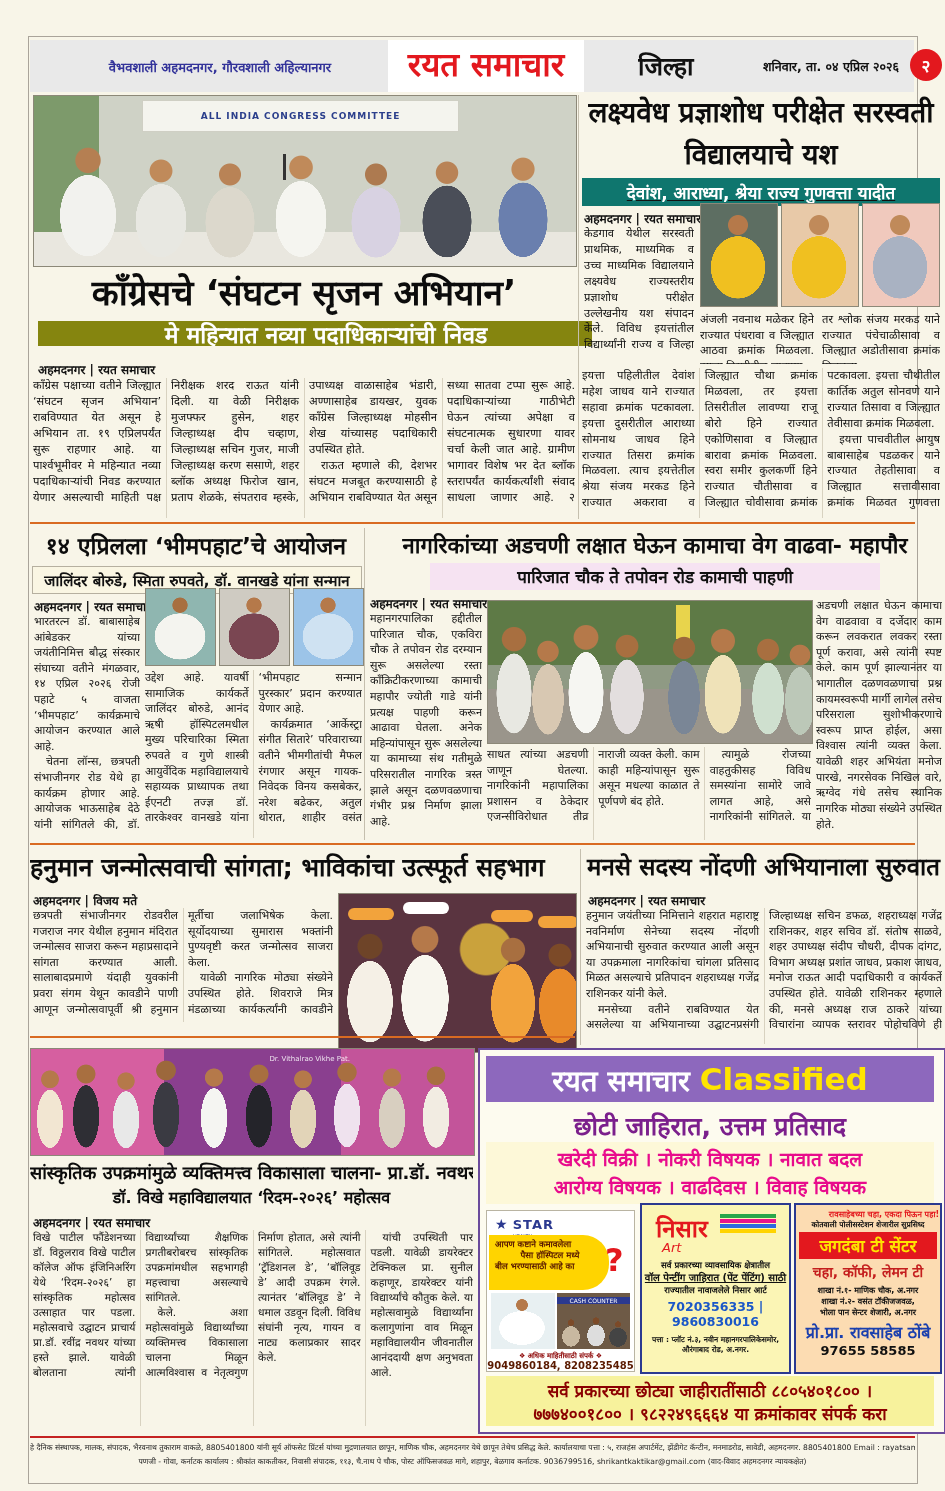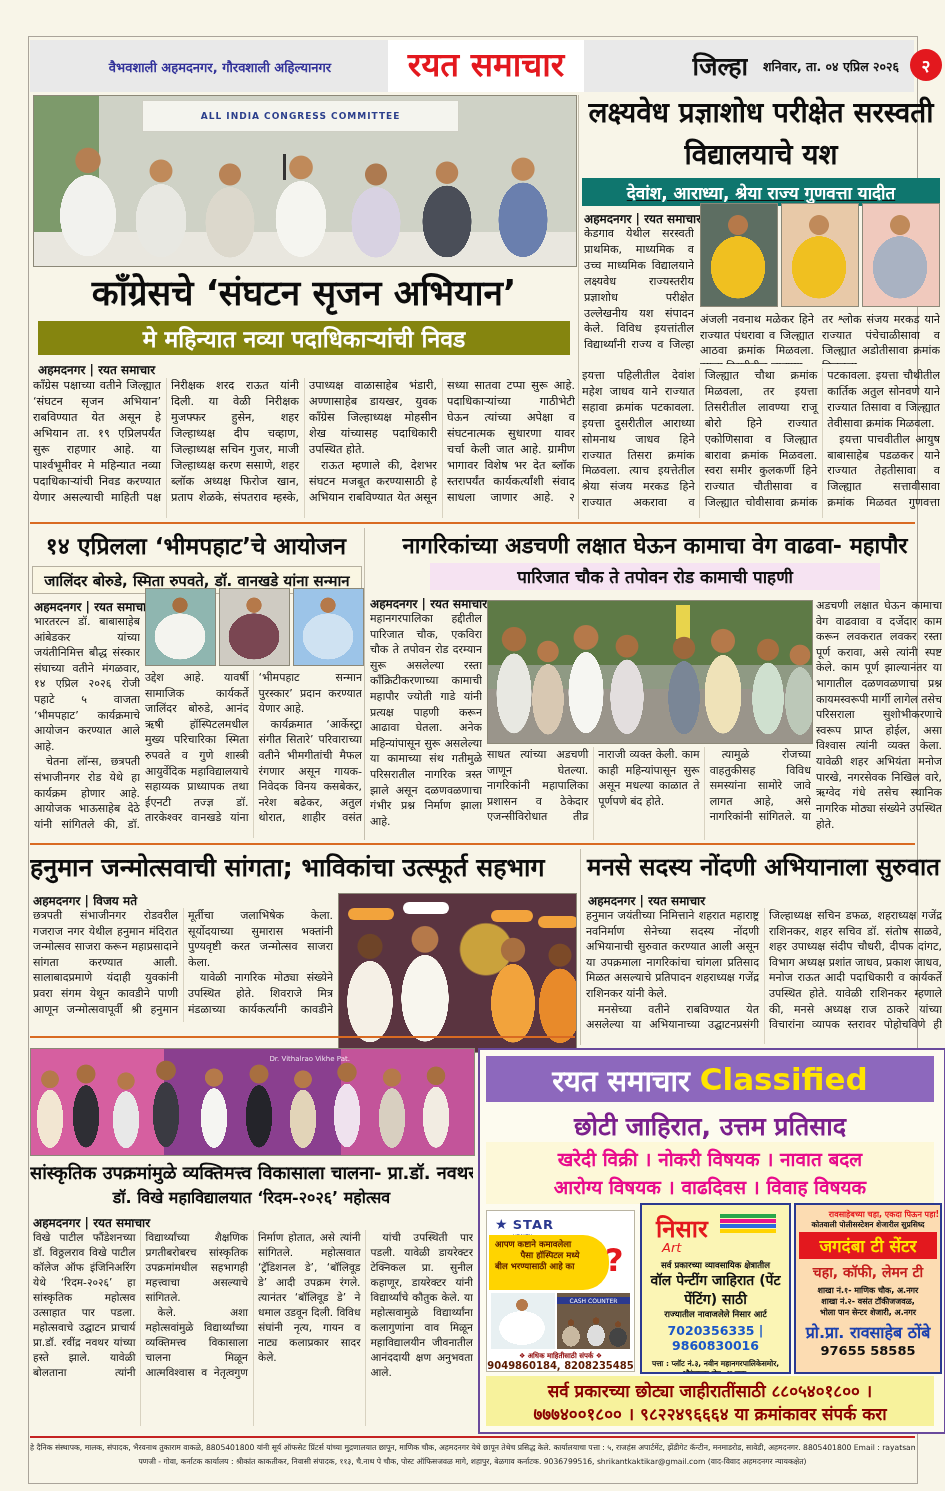--- a/index.html
+++ b/index.html
@@ -29,21 +29,21 @@
 </style>
 </head>
 <body>
 
 <div class="abs" style="left:28px;top:36px;width:888px;height:1446px;border:1px solid #aaa49a;"></div>
 
 <div class="abs" style="left:30px;top:40px;width:884px;height:52px;background:#e9e9e9;">
   <div class="abs" style="left:358px;top:0;width:196px;height:52px;background:#ffffff;"></div>
   <div class="abs bold" style="left:40px;top:18px;width:300px;font-size:13px;color:#33339a;text-align:center;">वैभवशाली अहमदनगर, गौरवशाली अहिल्यानगर</div>
   <div class="abs bold nowrap" style="left:358px;top:4px;width:196px;font-size:33px;color:#e3181e;text-align:center;line-height:1.3;">रयत समाचार</div>
-  <div class="abs bold nowrap" style="left:608px;top:8px;width:110px;font-size:25px;text-align:right;font-family:Liberation Mono, monospace;">जिल्हा</div>
+  <div class="abs bold nowrap" style="left:608px;top:8px;width:110px;font-size:25px;text-align:left;font-family:Liberation Mono, monospace;">जिल्हा</div>
   <div class="abs nowrap" style="left:726px;top:18px;width:150px;font-size:12.5px;font-weight:bold;text-align:center;">शनिवार, ता. ०४ एप्रिल २०२६</div>
   <div class="abs" style="left:880px;top:9px;width:32px;height:32px;border-radius:50%;background:#e3181e;color:#fff;
               font-size:17px;font-weight:bold;display:flex;align-items:center;justify-content:center;">
     <span>२</span>
   </div>
 </div>
 
 <div class="abs photo" style="left:33px;top:95px;width:542px;height:170px;
             background:linear-gradient(90deg,#7d9a6b 0 12%,#cfd2c6 12% 100%);">
   <div class="abs" style="left:20%;top:4px;width:58%;height:30px;background:#f4f4ee;border:1px solid #cfcfc4;
@@ -54,21 +54,21 @@
   <i class="person" style="left:4%;width:64px;height:120px;--c:#f2f2ee;--skin:#b57f52;"></i>
   <i class="person" style="left:18%;width:58px;height:108px;--c:#e8e8e2;--skin:#c08a5a;"></i>
   <i class="person" style="left:31%;width:56px;height:104px;--c:#dcd8cc;--skin:#b98356;"></i>
   <i class="person" style="left:44%;width:58px;height:112px;--c:#f5f5f0;--skin:#c08a5a;"></i>
   <i class="person" style="left:58%;width:56px;height:104px;--c:#d8d2e2;--skin:#ad7a50;"></i>
   <i class="person" style="left:71%;width:56px;height:106px;--c:#4a4e58;--skin:#b98356;"></i>
   <i class="person" style="left:85%;width:56px;height:110px;--c:#6a7fae;--skin:#c08a5a;"></i>
   <div class="abs" style="left:46%;top:58px;width:3px;height:26px;background:#333;"></div>
 </div>
 <div class="abs headline nowrap center" style="left:33px;top:268px;width:542px;height:50px;font-size:35px;">काँग्रेसचे ‘संघटन सृजन अभियान’</div>
-<div class="abs subbar" style="left:38px;top:321px;width:532px;height:34px;background:#85850f;">
+<div class="abs subbar" style="left:38px;top:321px;width:532px;height:25px;background:#85850f;padding-left:22px;">
   <span style="color:#fff;font-size:23px;">मे महिन्यात नव्या पदाधिकाऱ्यांची निवड</span>
 </div>
 <div class="abs" style="left:38px;top:361px;font-size:12px;font-weight:bold;">अहमदनगर | रयत समाचार</div>
 <div class="abs bd" style="left:33px;top:378px;width:542px;height:140px;column-count:4;">
     <p class="bp">काँग्रेस पक्षाच्या वतीने जिल्ह्यात ‘संघटन सृजन अभियान’ राबविण्यात येत असून हे अभियान ता. १९ एप्रिलपर्यंत सुरू राहणार आहे. या पार्श्वभूमीवर मे महिन्यात नव्या पदाधिकाऱ्यांची निवड करण्यात येणार असल्याची माहिती पक्ष निरीक्षक शरद राऊत यांनी दिली. या वेळी निरीक्षक मुजफ्फर हुसेन, शहर जिल्हाध्यक्ष दीप चव्हाण, जिल्हाध्यक्ष सचिन गुजर, माजी जिल्हाध्यक्ष करण ससाणे, शहर ब्लॉक अध्यक्ष फिरोज खान, प्रताप शेळके, संपतराव म्हस्के, उपाध्यक्ष वाळासाहेब भंडारी, अण्णासाहेब डायखर, युवक काँग्रेस जिल्हाध्यक्ष मोहसीन शेख यांच्यासह पदाधिकारी उपस्थित होते.</p>
     <p class="bp">राऊत म्हणाले की, देशभर संघटन मजबूत करण्यासाठी हे अभियान राबविण्यात येत असून सध्या सातवा टप्पा सुरू आहे. पदाधिकाऱ्यांच्या गाठीभेटी घेऊन त्यांच्या अपेक्षा व संघटनात्मक सुधारणा यावर चर्चा केली जात आहे. ग्रामीण भागावर विशेष भर देत ब्लॉक स्तरापर्यंत कार्यकर्त्यांशी संवाद साधला जाणार आहे. २ एप्रिलपासून नगर जिल्ह्यात अभियानास सुरुवात झाली असून १९ एप्रिलपर्यंत ते सुरू राहणार आहे. नव्या पदाधिकाऱ्यांसाठी सहा नावे पक्षश्रेष्ठींना पाठविण्यात येणार असून त्यात एका महिलेचा समावेश असेल. तसेच एसटी व ओबीसी प्रवर्गासाठी प्रत्येकी एक पद राखीव ठेवण्यात येणार असल्याचे त्यांनी सांगितले.</p>
   </div>
 
 <div class="abs rule-v" style="left:578px;top:95px;height:424px;"></div>
 
@@ -243,21 +243,21 @@
   <div class="abs adbox" style="left:160px;top:153px;width:147px;height:167px;background:#fbf5b5;border:2px solid #2b3990;">
     <div class="abs" style="left:78px;top:8px;width:56px;">
       <div class="stripe" style="background:#2aa84a;"></div>
       <div class="stripe" style="background:#e8148c;"></div>
       <div class="stripe" style="background:#2b6ae0;"></div>
       <div class="stripe" style="background:#ffd400;"></div>
     </div>
     <div style="margin:6px 0 0 14px;font-size:24px;font-weight:bold;color:#e3181e;">निसार</div>
     <div style="margin:-4px 0 0 20px;font-size:13px;font-style:italic;color:#e3181e;">Art</div>
     <div class="center" style="font-size:8.5px;font-weight:bold;margin-top:4px;">सर्व प्रकारच्या व्यावसायिक क्षेत्रातील</div>
-    <div class="center" style="font-size:14px;font-weight:bold;">वॉल पेन्टींग जाहिरात (पेंट पेंटिंग) साठी</div>
+    <div class="center" style="font-size:10px;font-weight:bold;text-decoration:underline;">वॉल पेन्टींग जाहिरात (पेंट पेंटिंग) साठी</div>
     <div class="center" style="font-size:8.5px;font-weight:bold;">राज्यातील नावाजलेले निसार आर्ट</div>
     <div class="center" style="font-size:12.5px;font-weight:bold;color:#1a57c8;margin-top:4px;">7020356335 | 9860830016</div>
     <div class="center" style="font-size:7.5px;font-weight:bold;margin-top:5px;padding:0 3px;">पत्ता : प्लॉट नं.३, नवीन महानगरपालिकेसमोर, औरंगाबाद रोड, अ.नगर.</div>
   </div>
 
   <div class="abs adbox" style="left:314px;top:153px;width:144px;height:167px;background:#fcdcb2;border:2px solid #2b3990;">
     <div class="center nowrap" style="font-size:8px;font-weight:bold;color:#e3181e;margin-top:3px;padding-left:32px;">रावसाहेबच्या चहा, एकदा पिऊन पहा!</div>
     <div class="center nowrap" style="font-size:7.5px;font-weight:bold;">कोतवाली पोलीसस्टेशन शेजारील सुप्रसिध्द</div>
     <div class="center nowrap" style="background:#e3181e;margin:3px 3px 0 3px;padding:2px 0;">
       <span style="color:#ffe400;font-size:17px;font-weight:bold;">जगदंबा टी सेंटर</span>

